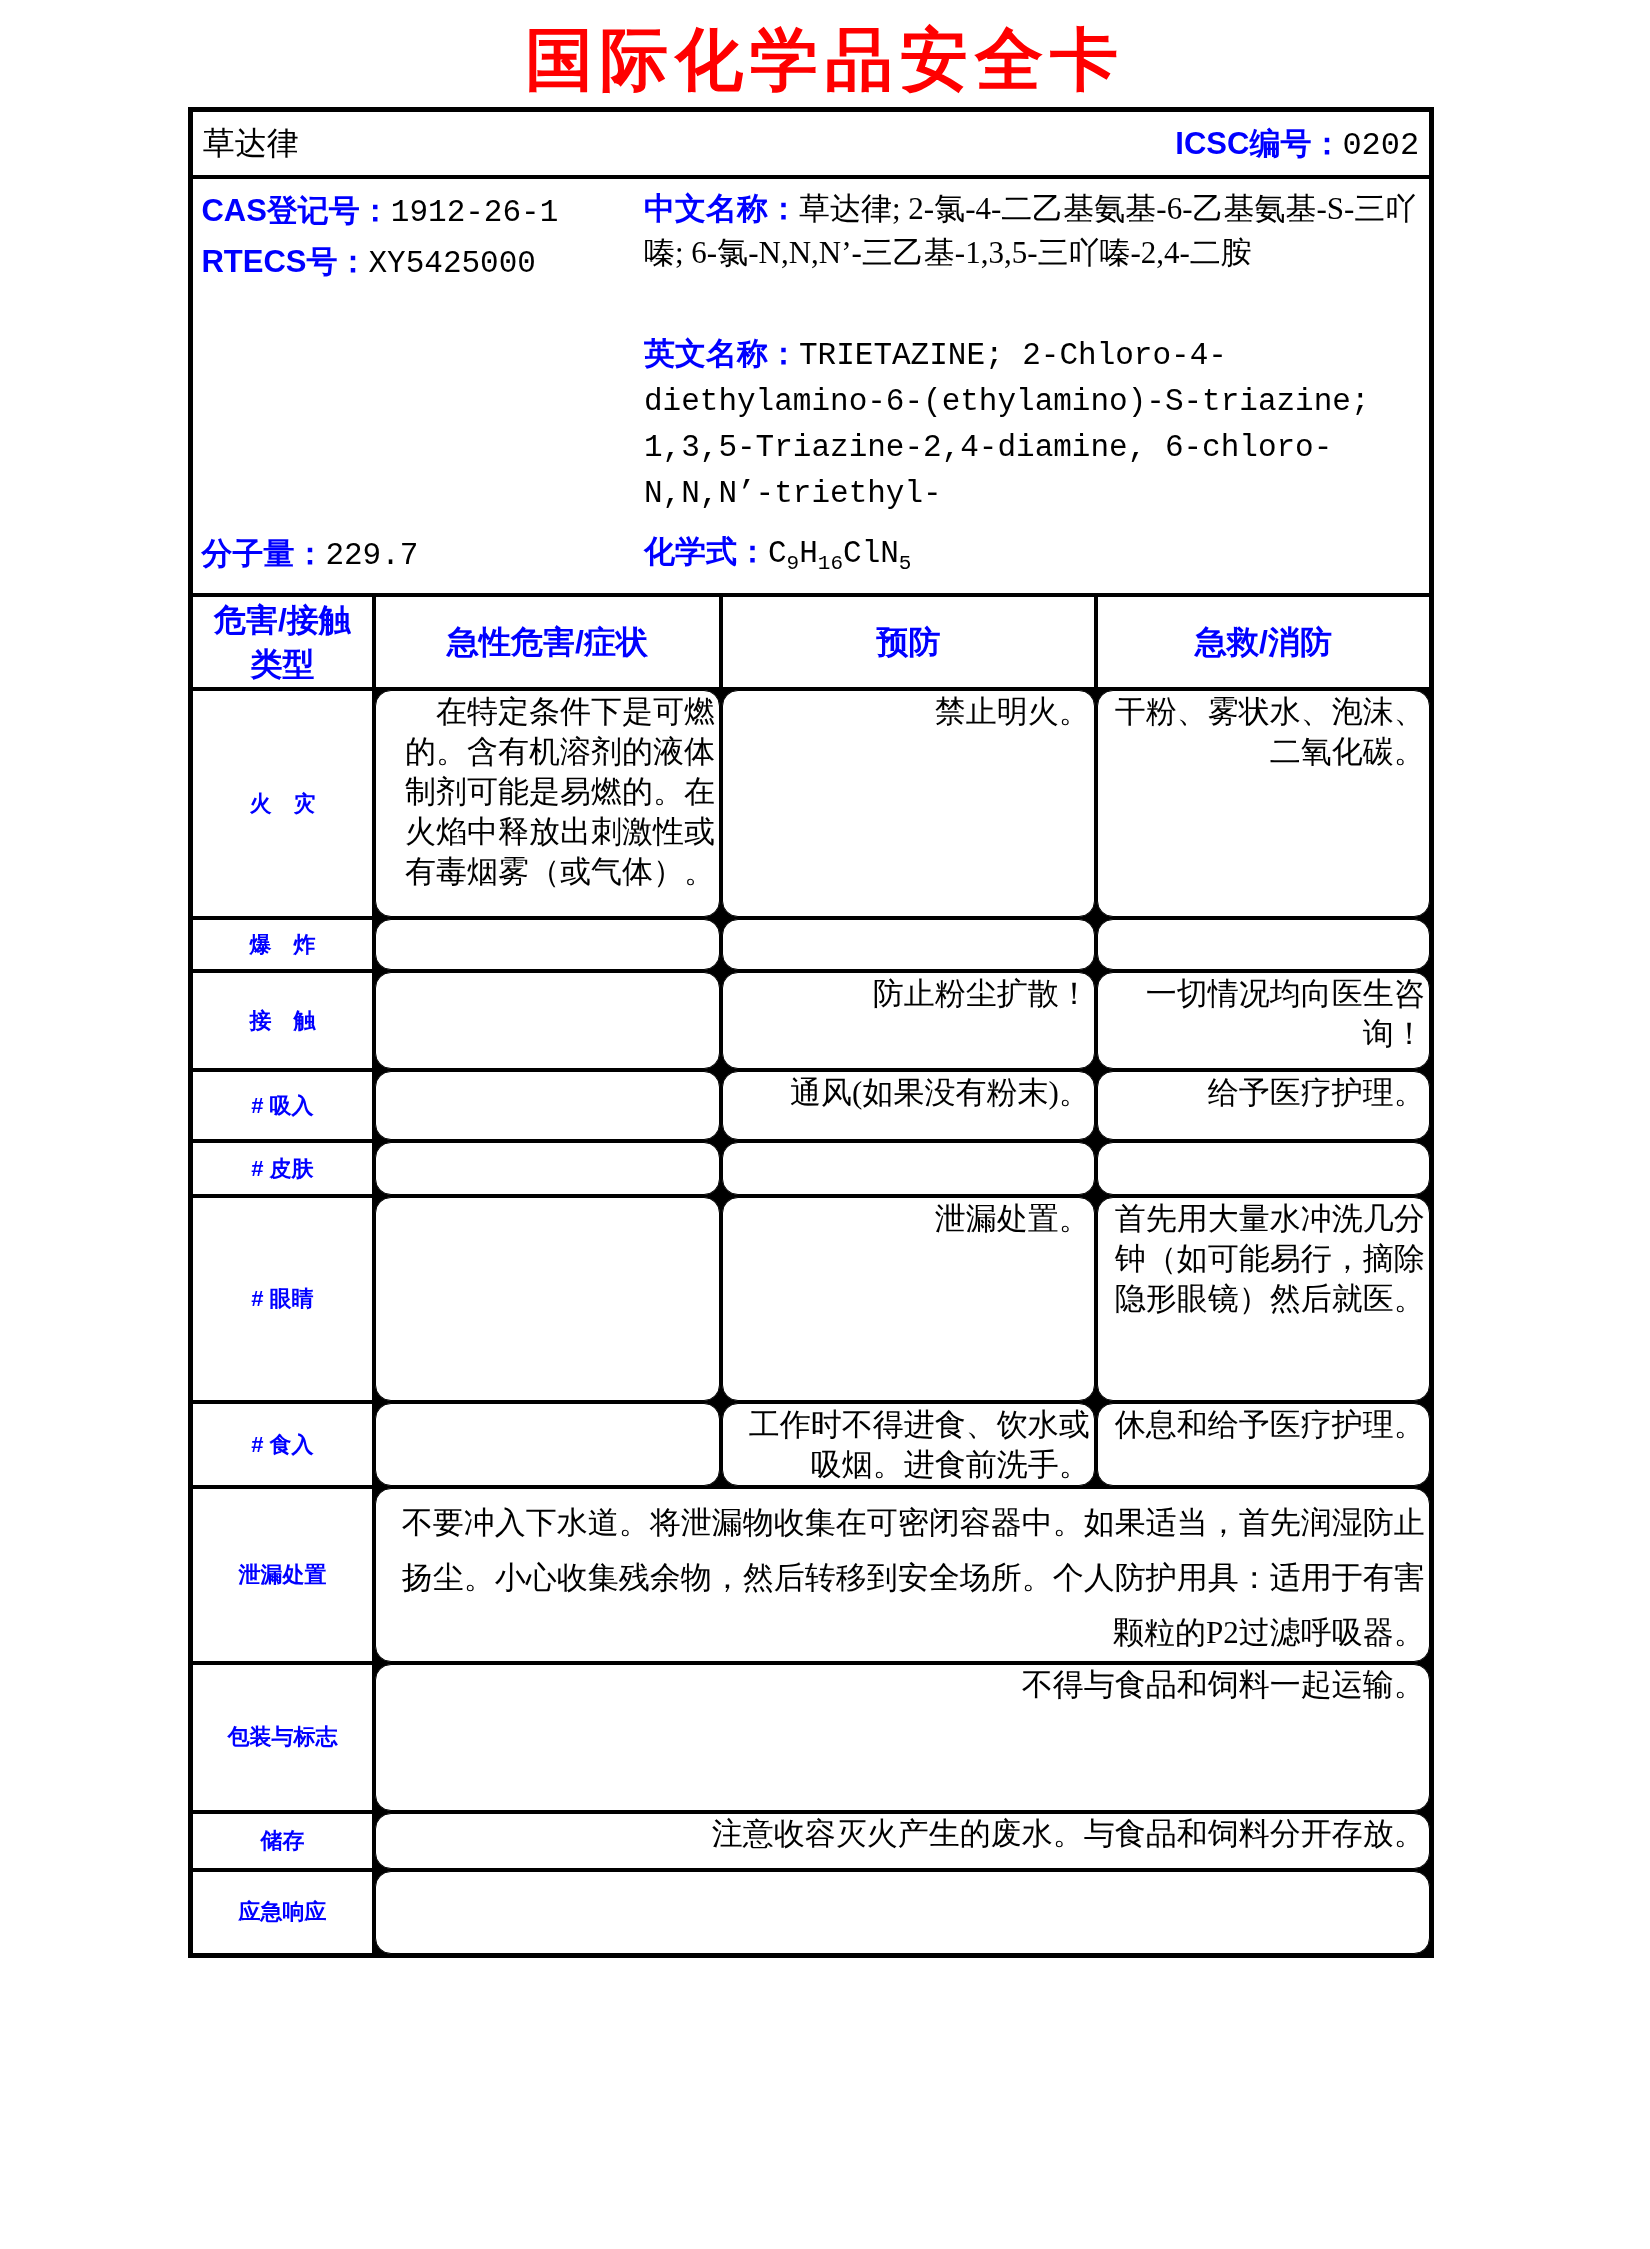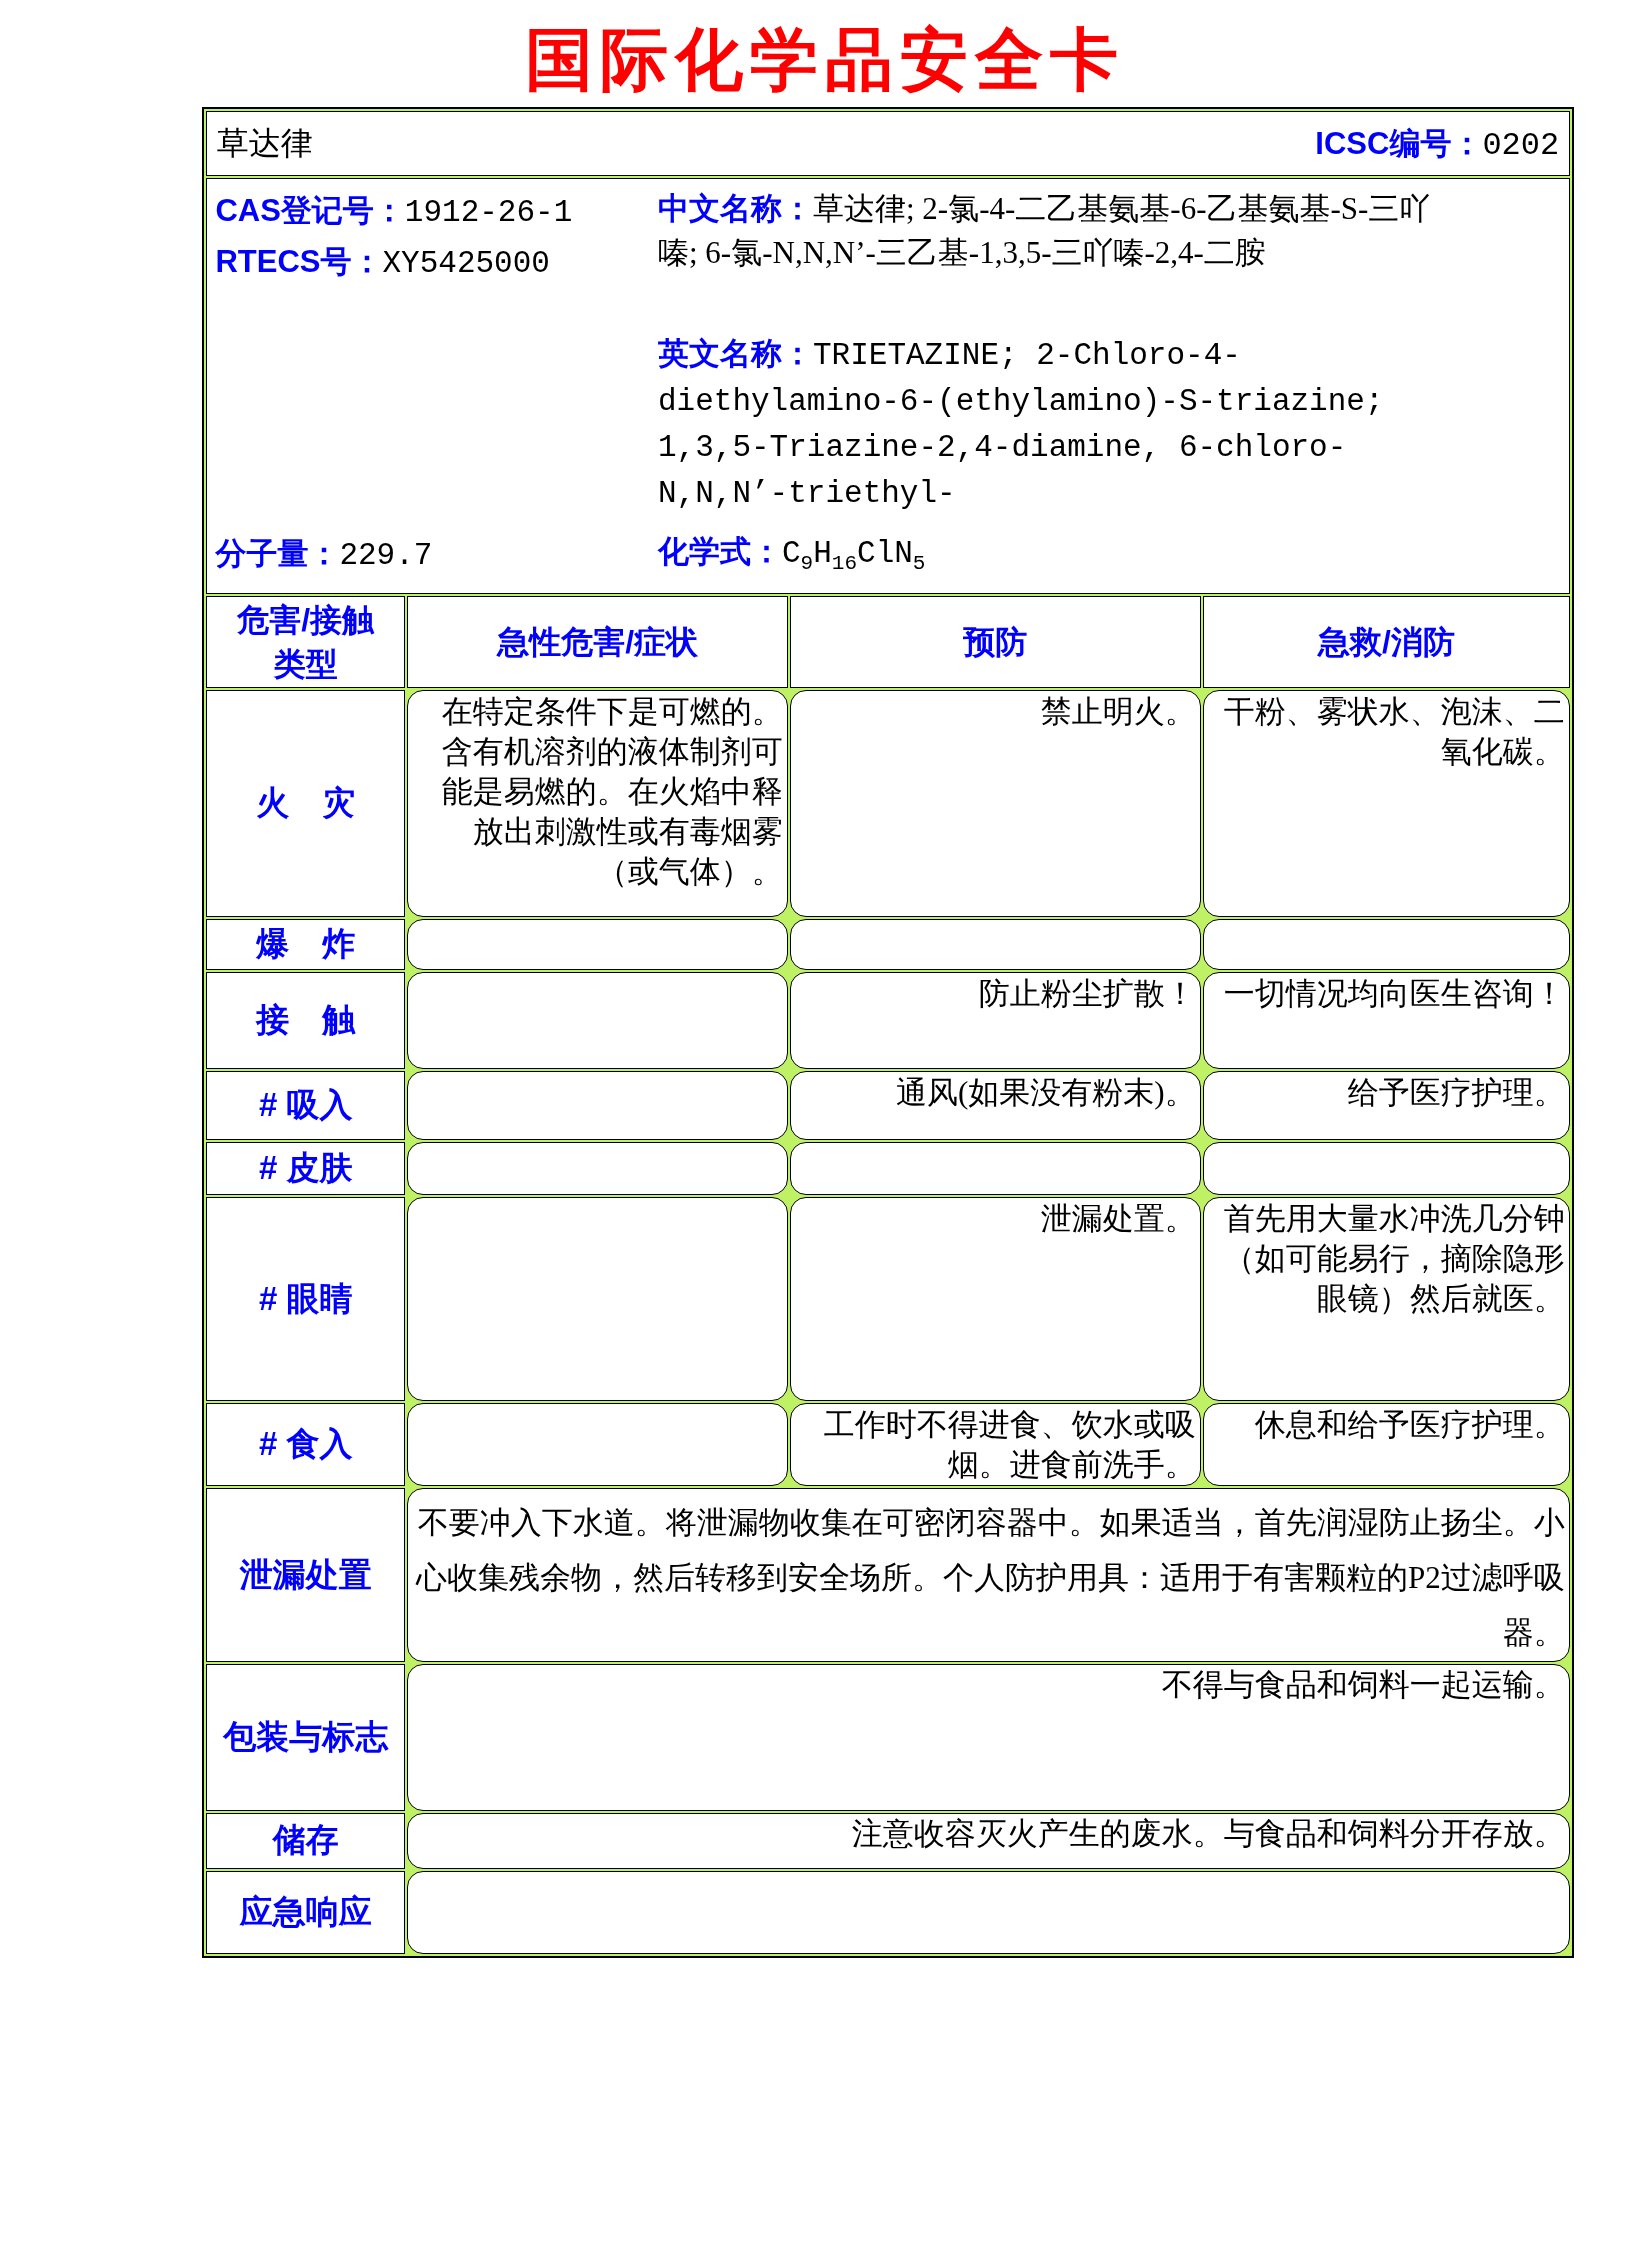--- a/index.html
+++ b/index.html
@@ -11,43 +11,43 @@
     color: #000000;
   }
   .title {
     position: absolute; left: 202px; top: 15.4px; width: 1246px;
     text-align: center;
     font-family: "Liberation Serif", "DejaVu Serif", serif;
     font-weight: bold; font-size: 68px; color: #ff0000;
     letter-spacing: 7px; white-space: nowrap;
   }
   table.card {
-    position: absolute; left: 202px; top: 107px;
-    width: 1372px;
+    position: absolute; left: 188px; top: 107px;
+    width: 1246px;
     border: 2.1px solid #000;
     border-collapse: separate; border-spacing: 2.8px;
-    table-layout: fixed; background: #bef264;
+    table-layout: fixed; background: #000000;
   }
   td, th {
     border: 1.4px solid #000;
     background: #fff;
     box-sizing: border-box;
     overflow: hidden;
   }
   th {
     color: #0000ff;
     font-family: "Liberation Sans", "DejaVu Sans", sans-serif;
     font-weight: bold; font-size: 32px;
     text-align: center; vertical-align: middle;
     line-height: 44px;
   }
   td.rowlabel {
     color: #0000ff;
     font-family: "Liberation Sans", "DejaVu Sans", sans-serif;
-    font-weight: bold; font-size: 33px;
+    font-weight: bold; font-size: 22px;
     text-align: center; vertical-align: middle;
     padding: 0 2.8px;
     margin-top: 24px;
   }
   td.content {
     font-size: 31px; line-height: 40px;
     vertical-align: top; text-align: right;
     padding: 0.7px 4.2px;
     border-radius: 16px;
   }

